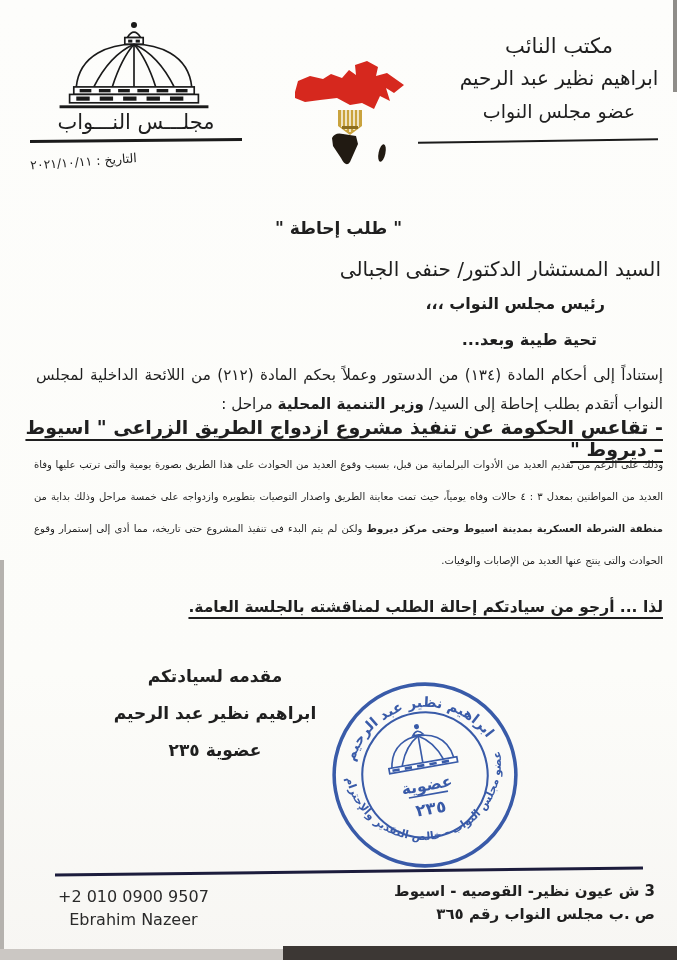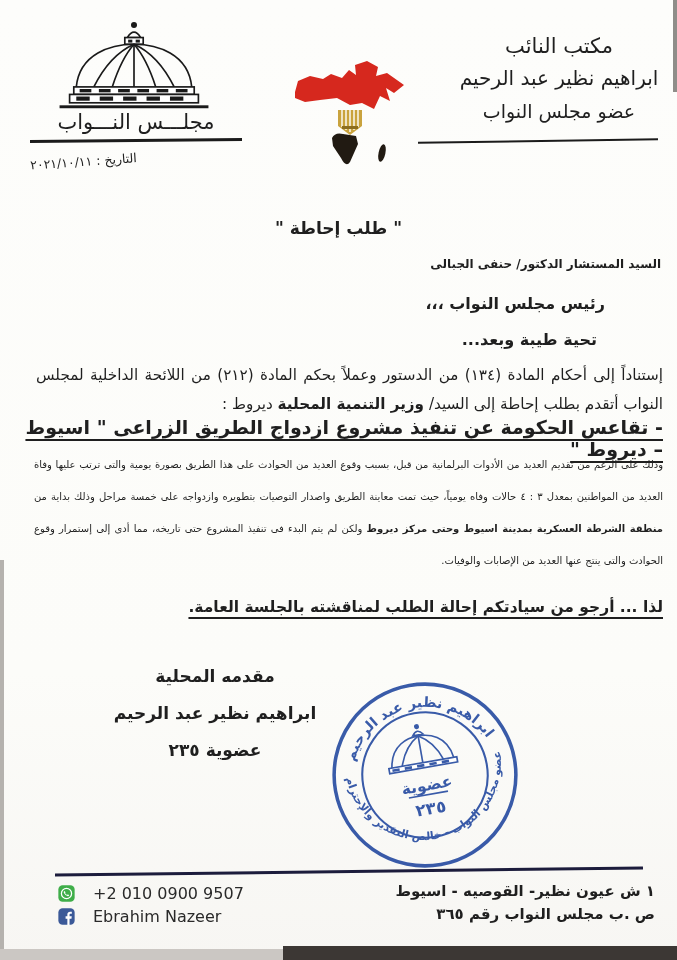--- a/index.html
+++ b/index.html
@@ -17,37 +17,37 @@
   .rule{background:#1b1b1b;height:2.5px;}
   .rule-left{left:30px;top:139px;width:212px;transform:rotate(-0.6deg);}
   .rule-right{left:418px;top:140px;width:240px;height:2px;transform:rotate(-0.8deg);}
   .date-line{left:30px;top:152px;width:160px;font-size:12.5px;transform:rotate(-4deg);text-align:left;color:#222;}
   .office-block{left:432px;top:30px;width:254px;text-align:center;font-weight:400;}
   .office-block .l1{font-size:21px;line-height:32px;}
   .office-block .l2{font-size:20px;line-height:33px;}
   .office-block .l3{font-size:19px;line-height:32px;}
   
   .title{left:0;top:218px;width:677px;text-align:center;font-size:17px;font-weight:700;}
-  .addressee{right:16px;top:257px;font-size:12px;font-weight:700;text-align:center;}
+  .addressee{right:16px;top:257px;font-size:20px;font-weight:400;text-align:center;}
   .role{right:72px;top:294px;font-size:16px;font-weight:700;text-align:center;}
   .salutation{right:80px;top:330px;font-size:16px;font-weight:700;}
   .intro{right:14px;left:36px;top:361px;font-size:15.2px;line-height:29px;text-align:justify;}
   .subject{right:14px;left:18px;top:416px;font-size:19px;font-weight:700;
            text-decoration:underline;text-decoration-thickness:1.5px;text-underline-offset:5px;}
   .bodytext{right:14px;left:34px;top:449px;font-size:10px;line-height:32px;text-align:justify;}
   .request{right:14px;top:598px;font-size:15.5px;font-weight:700;
            text-decoration:underline;text-decoration-thickness:1.5px;text-underline-offset:5px;}
   .closing{right:112px;top:630px;font-size:15.5px;font-weight:700;}
   .signature{left:90px;top:658px;width:250px;text-align:center;font-size:17px;font-weight:700;line-height:37px;}
   
   .stamp{left:331px;top:681px;width:188px;height:188px;transform:rotate(-10deg);opacity:.93;}
   
   .rule-footer{left:55px;top:870px;width:588px;height:3px;background:#1c1c3c;transform:rotate(-0.7deg);}
   .footer-left{left:58px;top:882px;font-size:16px;color:#2a2a2a;}
-  .footer-left .row{display:flex;align-items:center;gap:18px;height:23px;}
+  .footer-left .row{display:flex;align-items:center;gap:5px;height:23px;flex-direction:column;}
   .footer-right{right:22px;top:880px;text-align:right;font-size:15px;font-weight:700;line-height:23px;}
   
   .edge-left{left:0;top:560px;width:4px;height:400px;background:#b5b2ae;}
   .edge-topright{right:0;top:0;width:4px;height:92px;background:#8f8d89;}
   .edge-bottom-light{left:0;top:949px;width:285px;height:11px;background:#cbc7c3;}
   .edge-bottom-dark{left:283px;top:946px;width:394px;height:14px;background:#3c3734;}
   svg text{font-family:"DejaVu Sans","Liberation Sans",sans-serif;}
 </style>
 </head>
 <body>
@@ -111,30 +111,30 @@
     <div class="l2">ابراهيم نظير عبد الرحيم</div>
     <div class="l3">عضو مجلس النواب</div>
   </div>
   <div class="abs rule rule-right"></div>
 
   <div class="abs rtl title">" طلب إحاطة "</div>
   <div class="abs rtl addressee">السيد المستشار الدكتور/ حنفى الجبالى</div>
   <div class="abs rtl role">رئيس مجلس النواب ،،،</div>
   <div class="abs rtl salutation">تحية طيبة وبعد...</div>
 
-  <div class="abs rtl intro"><span>إستناداً إلى أحكام المادة (١٣٤) من الدستور وعملاً بحكم المادة (٢١٢) من اللائحة الداخلية لمجلس النواب أتقدم بطلب إحاطة إلى السيد/ </span><span class="bold">وزير التنمية المحلية</span><span> ديروط :</span></div>
+  <div class="abs rtl intro"><span>إستناداً إلى أحكام المادة (١٣٤) من الدستور وعملاً بحكم المادة (٢١٢) من اللائحة الداخلية لمجلس النواب أتقدم بطلب إحاطة إلى السيد/ </span><span class="bold">وزير التنمية المحلية</span><span> مراحل :</span></div>
 
   <div class="abs rtl subject">- تقاعس الحكومة عن تنفيذ مشروع ازدواج الطريق الزراعى " اسيوط – ديروط "</div>
 
   <div class="abs rtl bodytext"><span>وذلك على الرغم من تقديم العديد من الأدوات البرلمانية من قبل، بسبب وقوع العديد من الحوادث على هذا الطريق بصورة يومية والتى ترتب عليها وفاة العديد من المواطنين بمعدل ٣ : ٤ حالات وفاه يومياً، حيث تمت معاينة الطريق واصدار التوصيات بتطويره وازدواجه على خمسة مراحل وذلك بداية من </span><span class="bold">منطقة الشرطة العسكرية بمدينة اسيوط وحتى مركز ديروط</span><span> ولكن لم يتم البدء فى تنفيذ المشروع حتى تاريخه، مما أدى إلى إستمرار وقوع الحوادث والتى ينتج عنها العديد من الإصابات والوفيات.</span></div>
 
   <div class="abs rtl request">لذا ... أرجو من سيادتكم إحالة الطلب لمناقشته بالجلسة العامة.</div>
 
   <div class="abs rtl signature">
-    <div>مقدمه المحلية</div>
+    <div>مقدمه لسيادتكم</div>
     <div>ابراهيم نظير عبد الرحيم</div>
     <div>عضوية   ٢٣٥</div>
   </div>
 
   <svg class="abs stamp" viewBox="0 0 180 180">
     <defs>
       <path id="arcTop" d="M 18,97 A 72,72 0 1 1 162,97"></path>
       <path id="arcBot" d="M 15,77 A 75,75 0 0 0 165,77"></path>
     </defs>
     <circle cx="90" cy="90" r="87" fill="none" stroke="#2b4fa3" stroke-width="3.4"></circle>
@@ -180,21 +180,21 @@
     <div class="row">
       <svg width="17" height="17" viewBox="0 0 24 24">
         <rect x="0.5" y="0.5" width="23" height="23" rx="6" fill="#3b5998"></rect>
         <path d="M13.2,24 v-9h-2.5v-3.2h2.5V9.2 c0-2.6,1.6-4,3.9-4 c1.1,0,2.1,0.1,2.4,0.1 v2.8h-1.6 c-1.3,0-1.6,0.6-1.6,1.5v2.2h3.1l-0.4,3.2h-2.7V24 Z" fill="#fff"></path>
       </svg>
       <span>Ebrahim Nazeer</span>
     </div>
   </div>
 
   <div class="abs rtl footer-right">
-    <div>١ ش عيون نظير- القوصيه - اسيوط</div>
+    <div>3 ش عيون نظير- القوصيه - اسيوط</div>
     <div>ص .ب مجلس النواب رقم ٣٦٥</div>
   </div>
 
   <div class="abs edge-left"></div>
   <div class="abs edge-topright"></div>
   <div class="abs edge-bottom-light"></div>
   <div class="abs edge-bottom-dark"></div>
 </div>
 
 </body></html>

